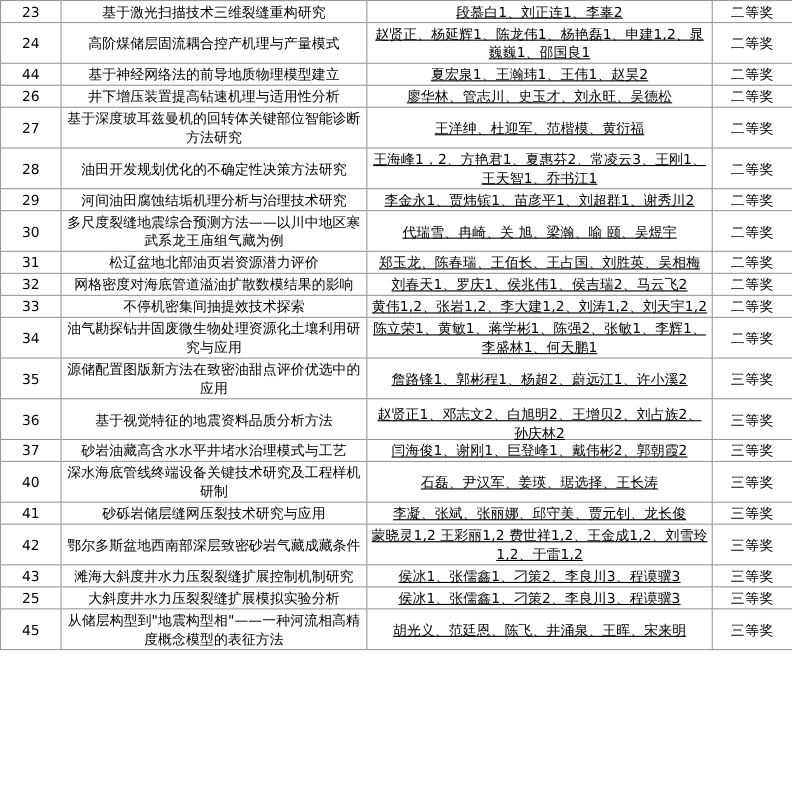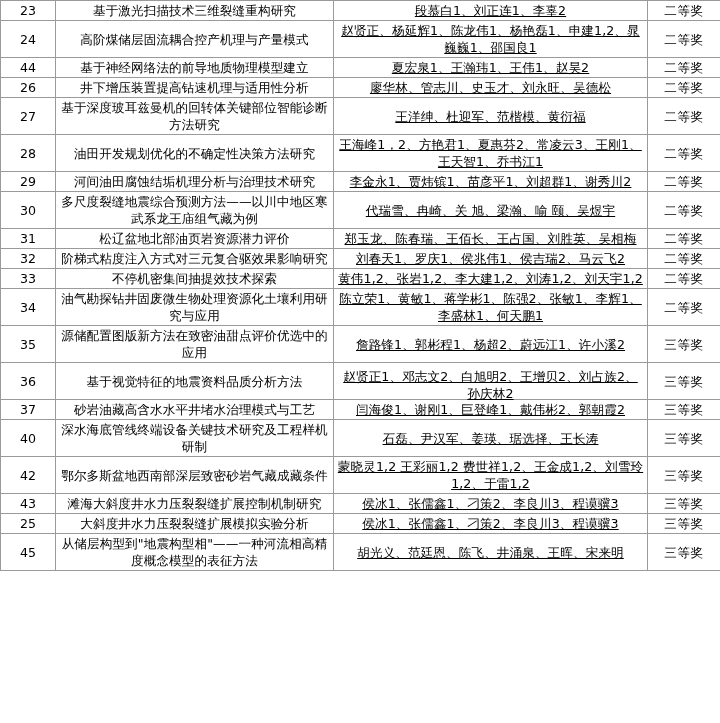--- a/index.html
+++ b/index.html
@@ -118,21 +118,21 @@
         <td class="cell-award">二等奖</td>
       </tr>
       <tr>
         <td class="cell-index">31</td>
         <td class="cell-title">松辽盆地北部油页岩资源潜力评价</td>
         <td class="cell-authors">郑玉龙、陈春瑞、王佰长、王占国、刘胜英、吴相梅</td>
         <td class="cell-award">二等奖</td>
       </tr>
       <tr>
         <td class="cell-index">32</td>
-        <td class="cell-title">阶梯式粘度注入方式对三元复合驱效果影响研究</td>
+        <td class="cell-title">网格密度对海底管道溢油扩散数模结果的影响</td>
         <td class="cell-authors">刘春天1、罗庆1、侯兆伟1、侯吉瑞2、马云飞2</td>
         <td class="cell-award">二等奖</td>
       </tr>
       <tr>
         <td class="cell-index">33</td>
         <td class="cell-title">不停机密集间抽提效技术探索</td>
         <td class="cell-authors">黄伟1,2、张岩1,2、李大建1,2、刘涛1,2、刘天宇1,2</td>
         <td class="cell-award">二等奖</td>
       </tr>
       <tr>
@@ -159,20 +159,26 @@
         <td class="cell-authors">闫海俊1、谢刚1、巨登峰1、戴伟彬2、郭朝霞2</td>
         <td class="cell-award">三等奖</td>
       </tr>
       <tr>
         <td class="cell-index">40</td>
         <td class="cell-title">深水海底管线终端设备关键技术研究及工程样机研制</td>
         <td class="cell-authors">石磊、尹汉军、姜瑛、琚选择、王长涛</td>
         <td class="cell-award">三等奖</td>
       </tr>
       <tr>
+        <td class="cell-index">41</td>
+        <td class="cell-title">砂砾岩储层缝网压裂技术研究与应用</td>
+        <td class="cell-authors">李凝、张斌、张丽娜、邱守美、贾元钊、龙长俊</td>
+        <td class="cell-award">三等奖</td>
+      </tr>
+      <tr>
         <td class="cell-index">42</td>
         <td class="cell-title">鄂尔多斯盆地西南部深层致密砂岩气藏成藏条件</td>
         <td class="cell-authors">蒙晓灵1,2 王彩丽1,2  费世祥1,2、王金成1,2、刘雪玲1,2、于雷1,2</td>
         <td class="cell-award">三等奖</td>
       </tr>
       <tr>
         <td class="cell-index">43</td>
         <td class="cell-title">滩海大斜度井水力压裂裂缝扩展控制机制研究</td>
         <td class="cell-authors">侯冰1、张儒鑫1、刁策2、李良川3、程谟骥3</td>
         <td class="cell-award">三等奖</td>

